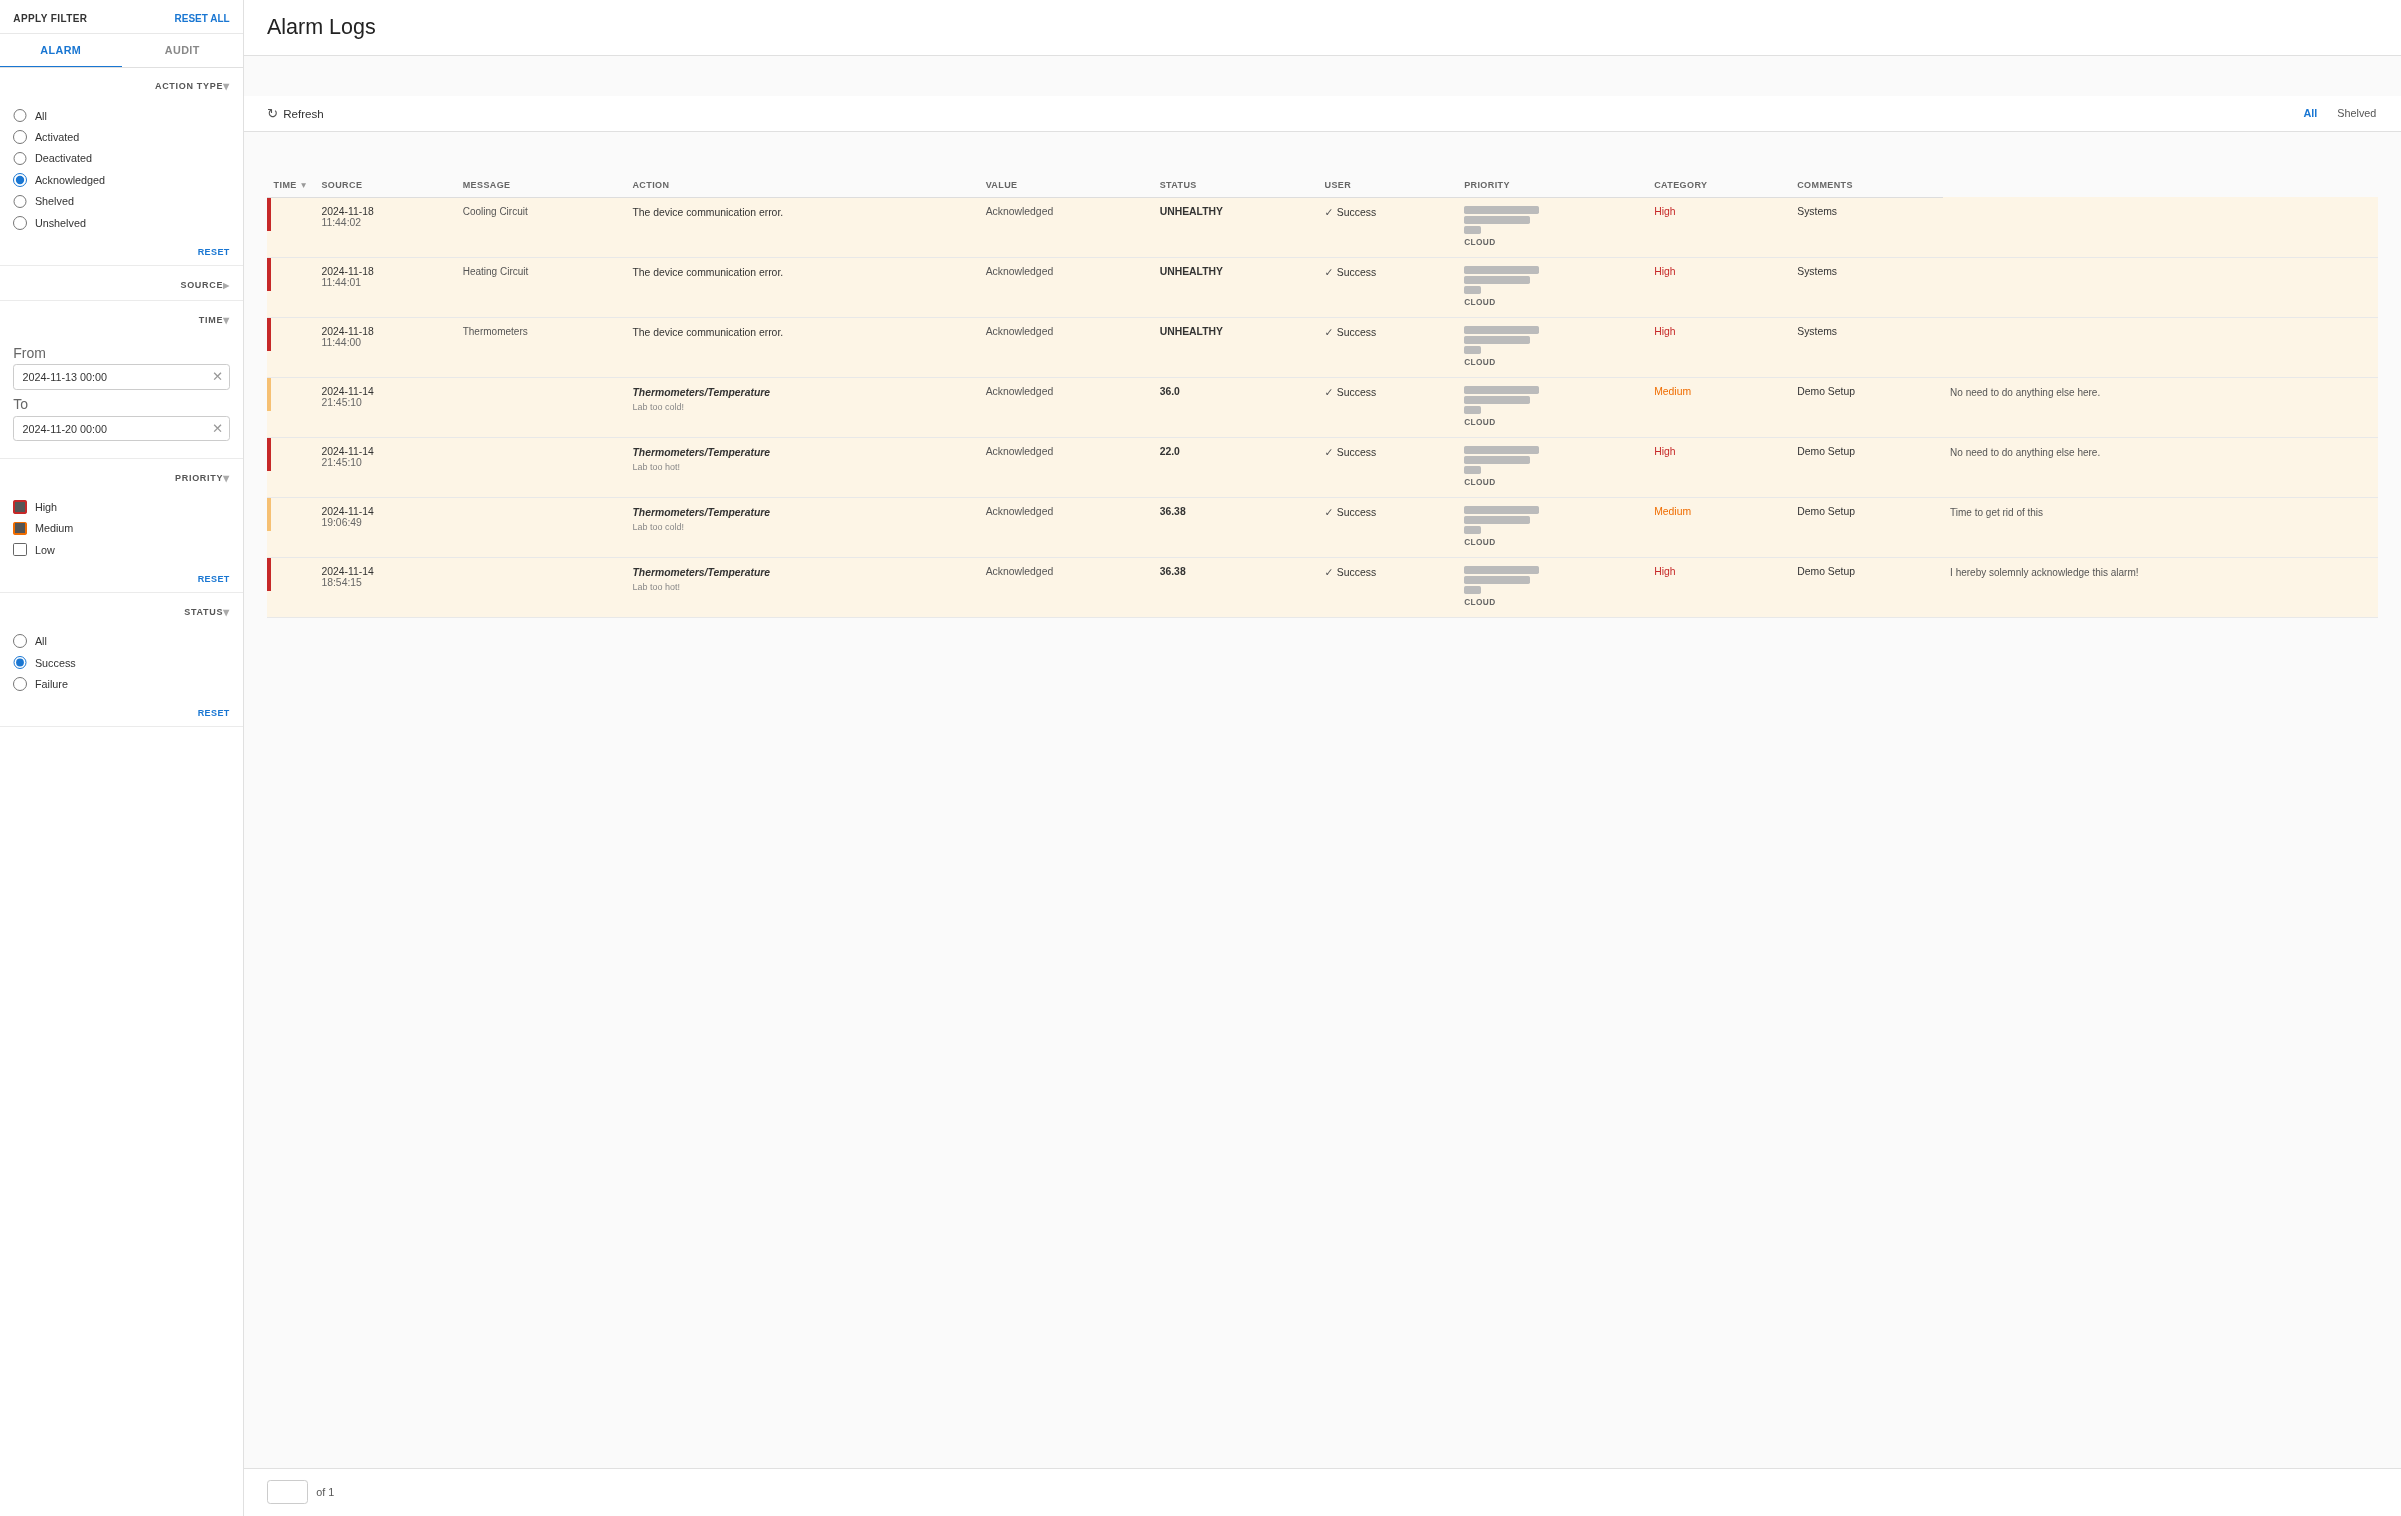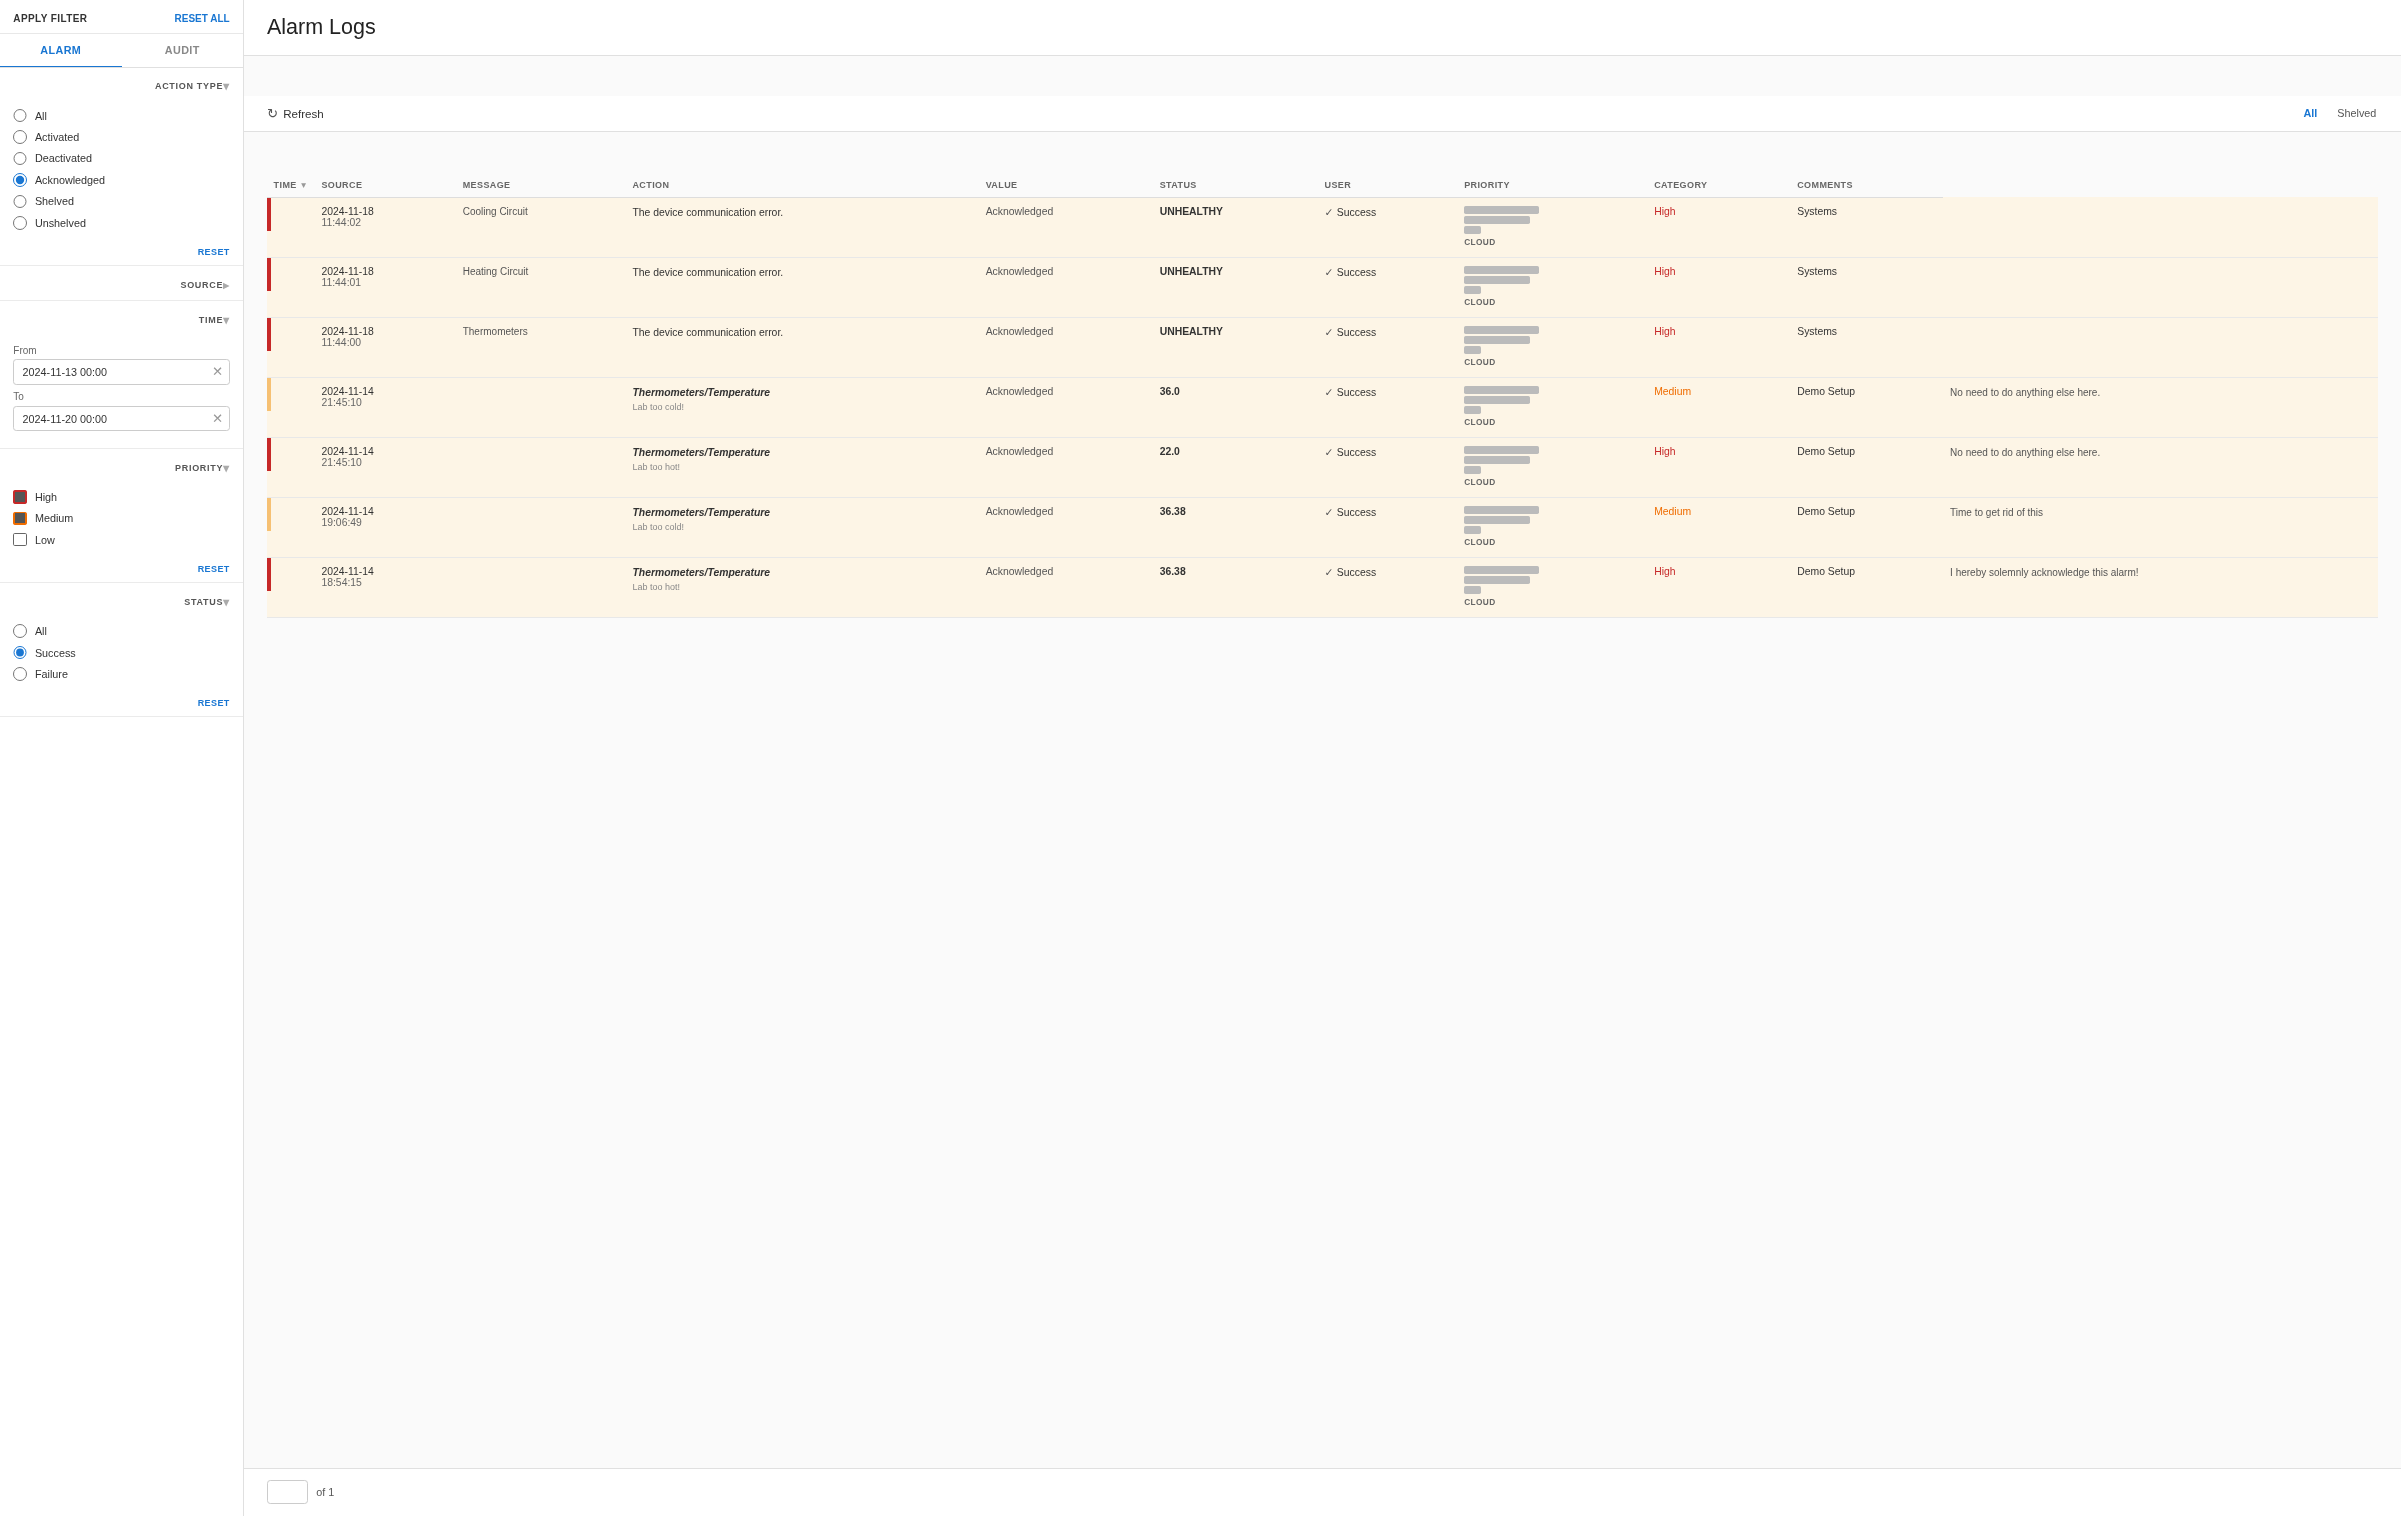--- a/index.html
+++ b/index.html
@@ -105,21 +105,21 @@
       padding: 3.3px 13.3px 8.3px 13.3px;
       font-size: 9px;
       font-weight: 700;
       color: #1976d2;
       cursor: pointer;
       letter-spacing: 0.4px;
       text-transform: uppercase;
     }
 
     
-    .time-label { font-size: 10px; color: #666; margin-bottom: 3.3px; margin-top: 6.6px; }
+    .time-label { font-size: 14px; color: #666; margin-bottom: 3.3px; margin-top: 6.6px; }
     .time-input-wrap {
       position: relative;
       margin-bottom: 6.6px;
     }
     .time-input-wrap input {
       width: 100%;
       padding: 5.8px 25px 5.8px 8.3px;
       border: 0.8px solid #ccc;
       border-radius: 3.3px;
       font-size: 10.8px;

